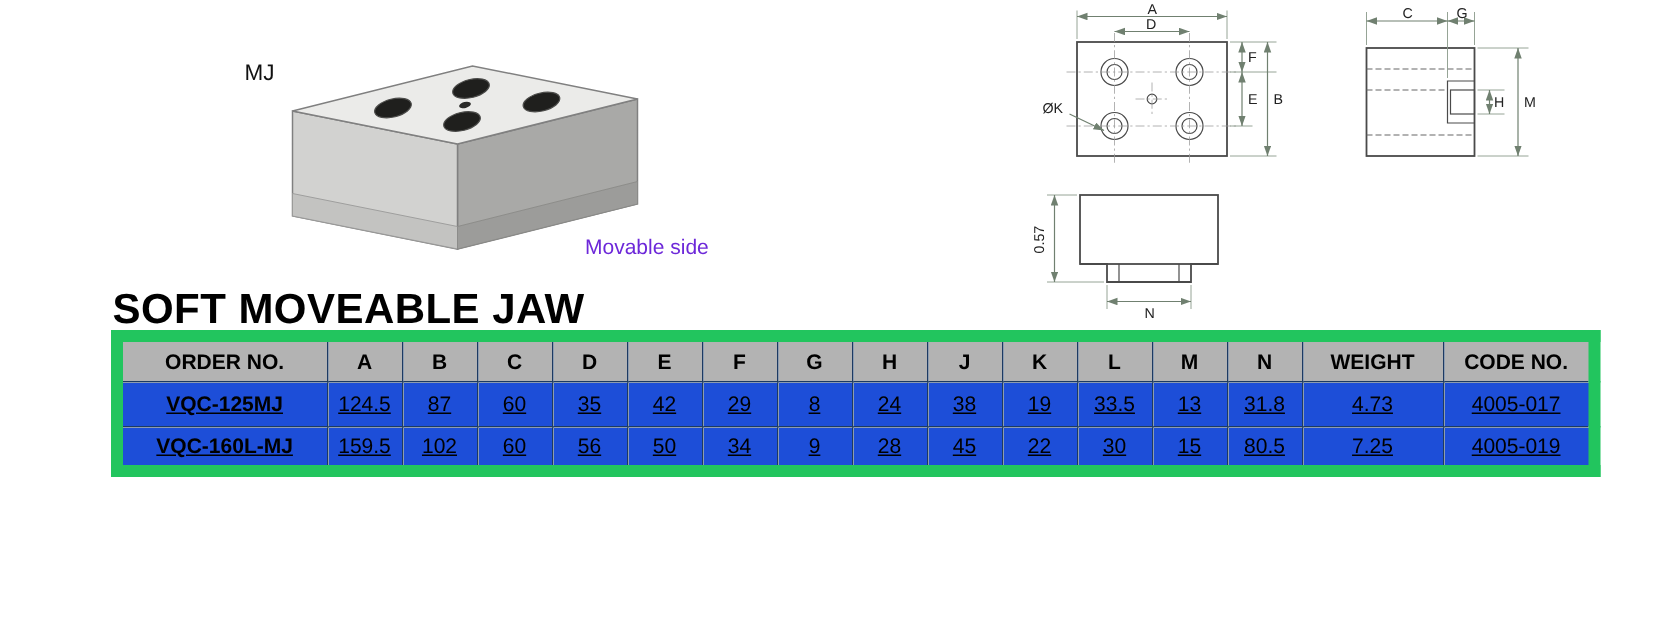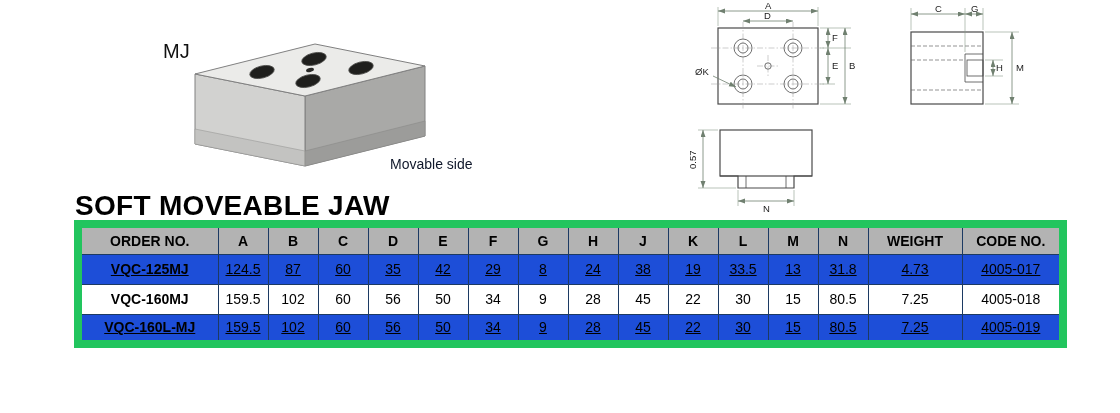--- a/index.html
+++ b/index.html
@@ -4,23 +4,23 @@
 <style>
   * { margin:0; padding:0; box-sizing:border-box; }
   html,body { background:#ffffff; }
   body {
     width:1120px; height:413px; position:relative; overflow:hidden;
     font-family:"Liberation Sans", sans-serif; color:#000;
   }
   .page { position:absolute; inset:0; background:#fff; }
 
   
-  .mj-label { position:absolute; left:163px; top:40px; font-size:20px; color:#111; }
+  .mj-label { position:absolute; left:163px; top:40px; font-size:15px; color:#111; }
   .iso-svg { position:absolute; left:185px; top:26px; }
-  .caption { position:absolute; left:390px; top:156px; font-size:14px; color:#0f172a; }
+  .caption { position:absolute; left:390px; top:156px; font-size:14px; color:#6d28d9; }
   .topview  { position:absolute; left:693px; top:2px; }
   .sideview { position:absolute; left:893px; top:2px; }
   .frontview{ position:absolute; left:688px; top:122px; }
 
   svg text { font-size:9.5px; fill:#222; font-family:"Liberation Sans", sans-serif; }
   .part { stroke:#4a4a4a; stroke-width:1.2; fill:none; }
   .thin { stroke:#4a4a4a; stroke-width:0.8; fill:none; }
   .dim  { stroke:#708070; stroke-width:0.8; fill:none; }
   .ext  { stroke:#8a9a8a; stroke-width:0.6; fill:none; }
   .cl   { stroke:#999;    stroke-width:0.5; fill:none; stroke-dasharray:6 2 1.5 2; }
@@ -231,38 +231,20 @@
           <td>8</td>
           <td>24</td>
           <td>38</td>
           <td>19</td>
           <td>33.5</td>
           <td>13</td>
           <td>31.8</td>
           <td>4.73</td>
           <td>4005-017</td>
         </tr>
-        <tr>
-          <td class="order">VQC-160MJ</td>
-          <td>159.5</td>
-          <td>102</td>
-          <td>60</td>
-          <td>56</td>
-          <td>50</td>
-          <td>34</td>
-          <td>9</td>
-          <td>28</td>
-          <td>45</td>
-          <td>22</td>
-          <td>30</td>
-          <td>15</td>
-          <td>80.5</td>
-          <td>7.25</td>
-          <td>4005-018</td>
-        </tr>
         <tr class="alt">
           <td class="order">VQC-160L-MJ</td>
           <td>159.5</td>
           <td>102</td>
           <td>60</td>
           <td>56</td>
           <td>50</td>
           <td>34</td>
           <td>9</td>
           <td>28</td>

